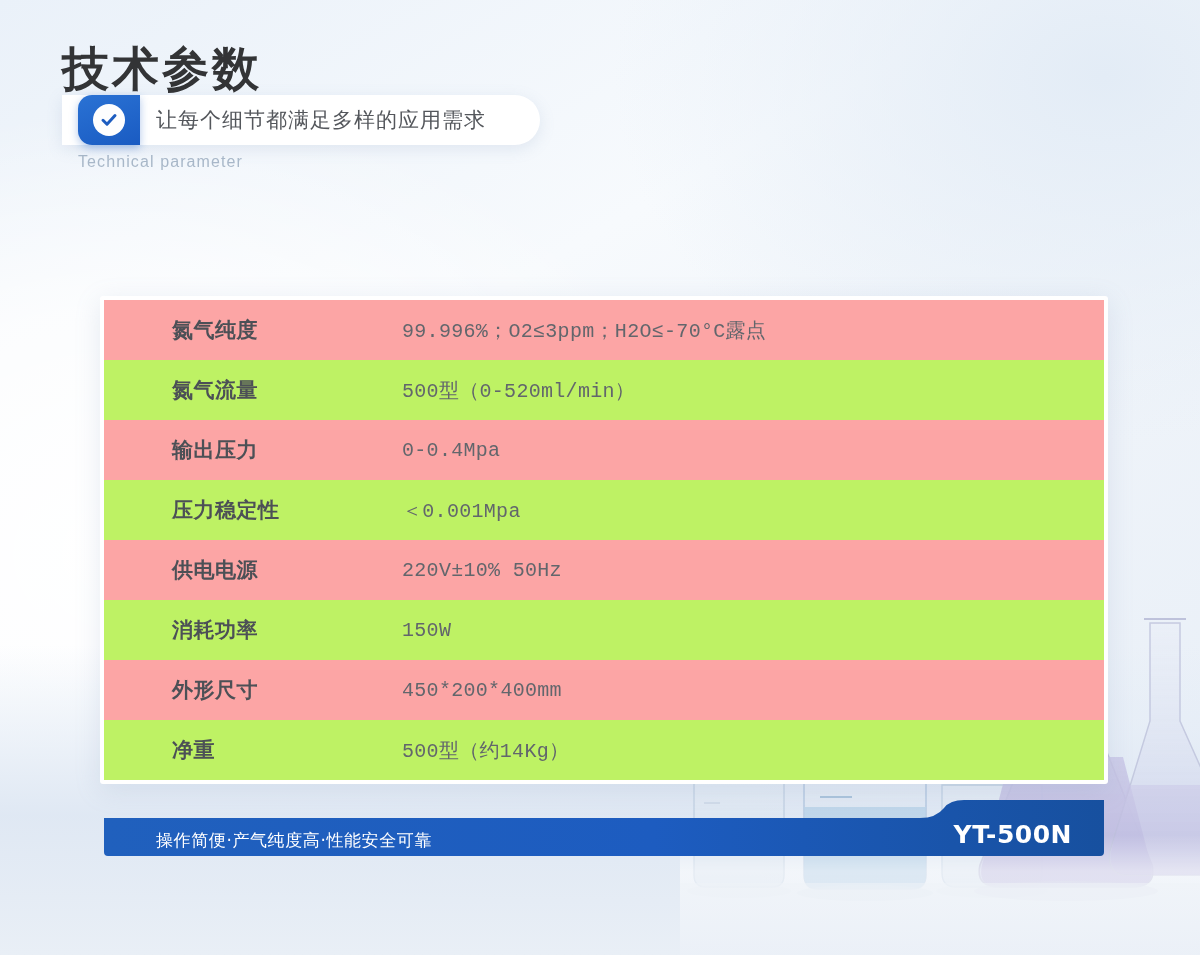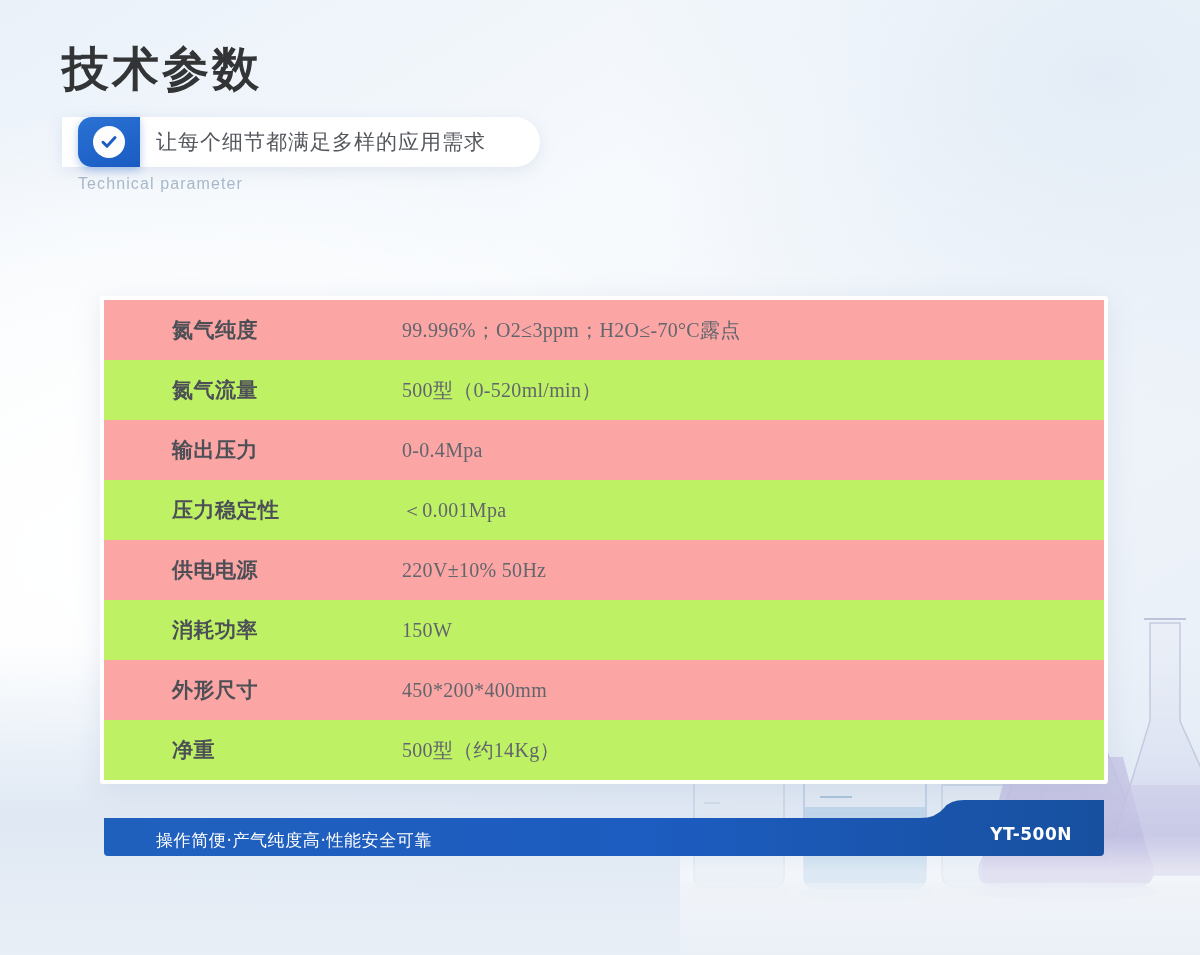--- a/index.html
+++ b/index.html
@@ -63,21 +63,21 @@
     font-size: 47px;
     font-weight: 700;
     color: #333436;
     letter-spacing: 3px;
     line-height: 1.05;
     white-space: nowrap;
   }
 
   .subtitle-wrap {
     position: relative;
-    margin-top: 24px;
+    margin-top: 2px;
     height: 50px;
     width: 478px;
   }
   .subtitle-panel {
     position: absolute;
     left: 0; top: 0;
     width: 478px;
     height: 50px;
     background: #ffffff;
     border-radius: 0 25px 25px 0;
@@ -153,21 +153,21 @@
     padding-left: 68px;
     font-family: "DejaVu Sans", "Liberation Sans", sans-serif;
     font-size: 21px;
     font-weight: 700;
     color: #4c5056;
     letter-spacing: 0.5px;
     white-space: nowrap;
   }
   .spec-value {
     flex: 1;
-    font-family: Liberation Serif, serif;
+    font-family: Liberation Mono, monospace;
     font-size: 20px;
     color: #62666c;
     letter-spacing: 0.3px;
     white-space: nowrap;
   }
 
   
   .banner {
     position: absolute;
     left: 100px;
@@ -191,21 +191,21 @@
     white-space: nowrap;
   }
   .banner-model {
     position: absolute;
     right: 36px;
     top: 14px;
     height: 40px;
     display: flex;
     align-items: center;
     font-family: "DejaVu Sans", "Liberation Sans", sans-serif;
-    font-size: 17px;
+    font-size: 25px;
     font-weight: 700;
     color: #ffffff;
     letter-spacing: 0.5px;
     white-space: nowrap;
   }
 </style>
 </head>
 <body>
 
 <div class="bg"></div>

